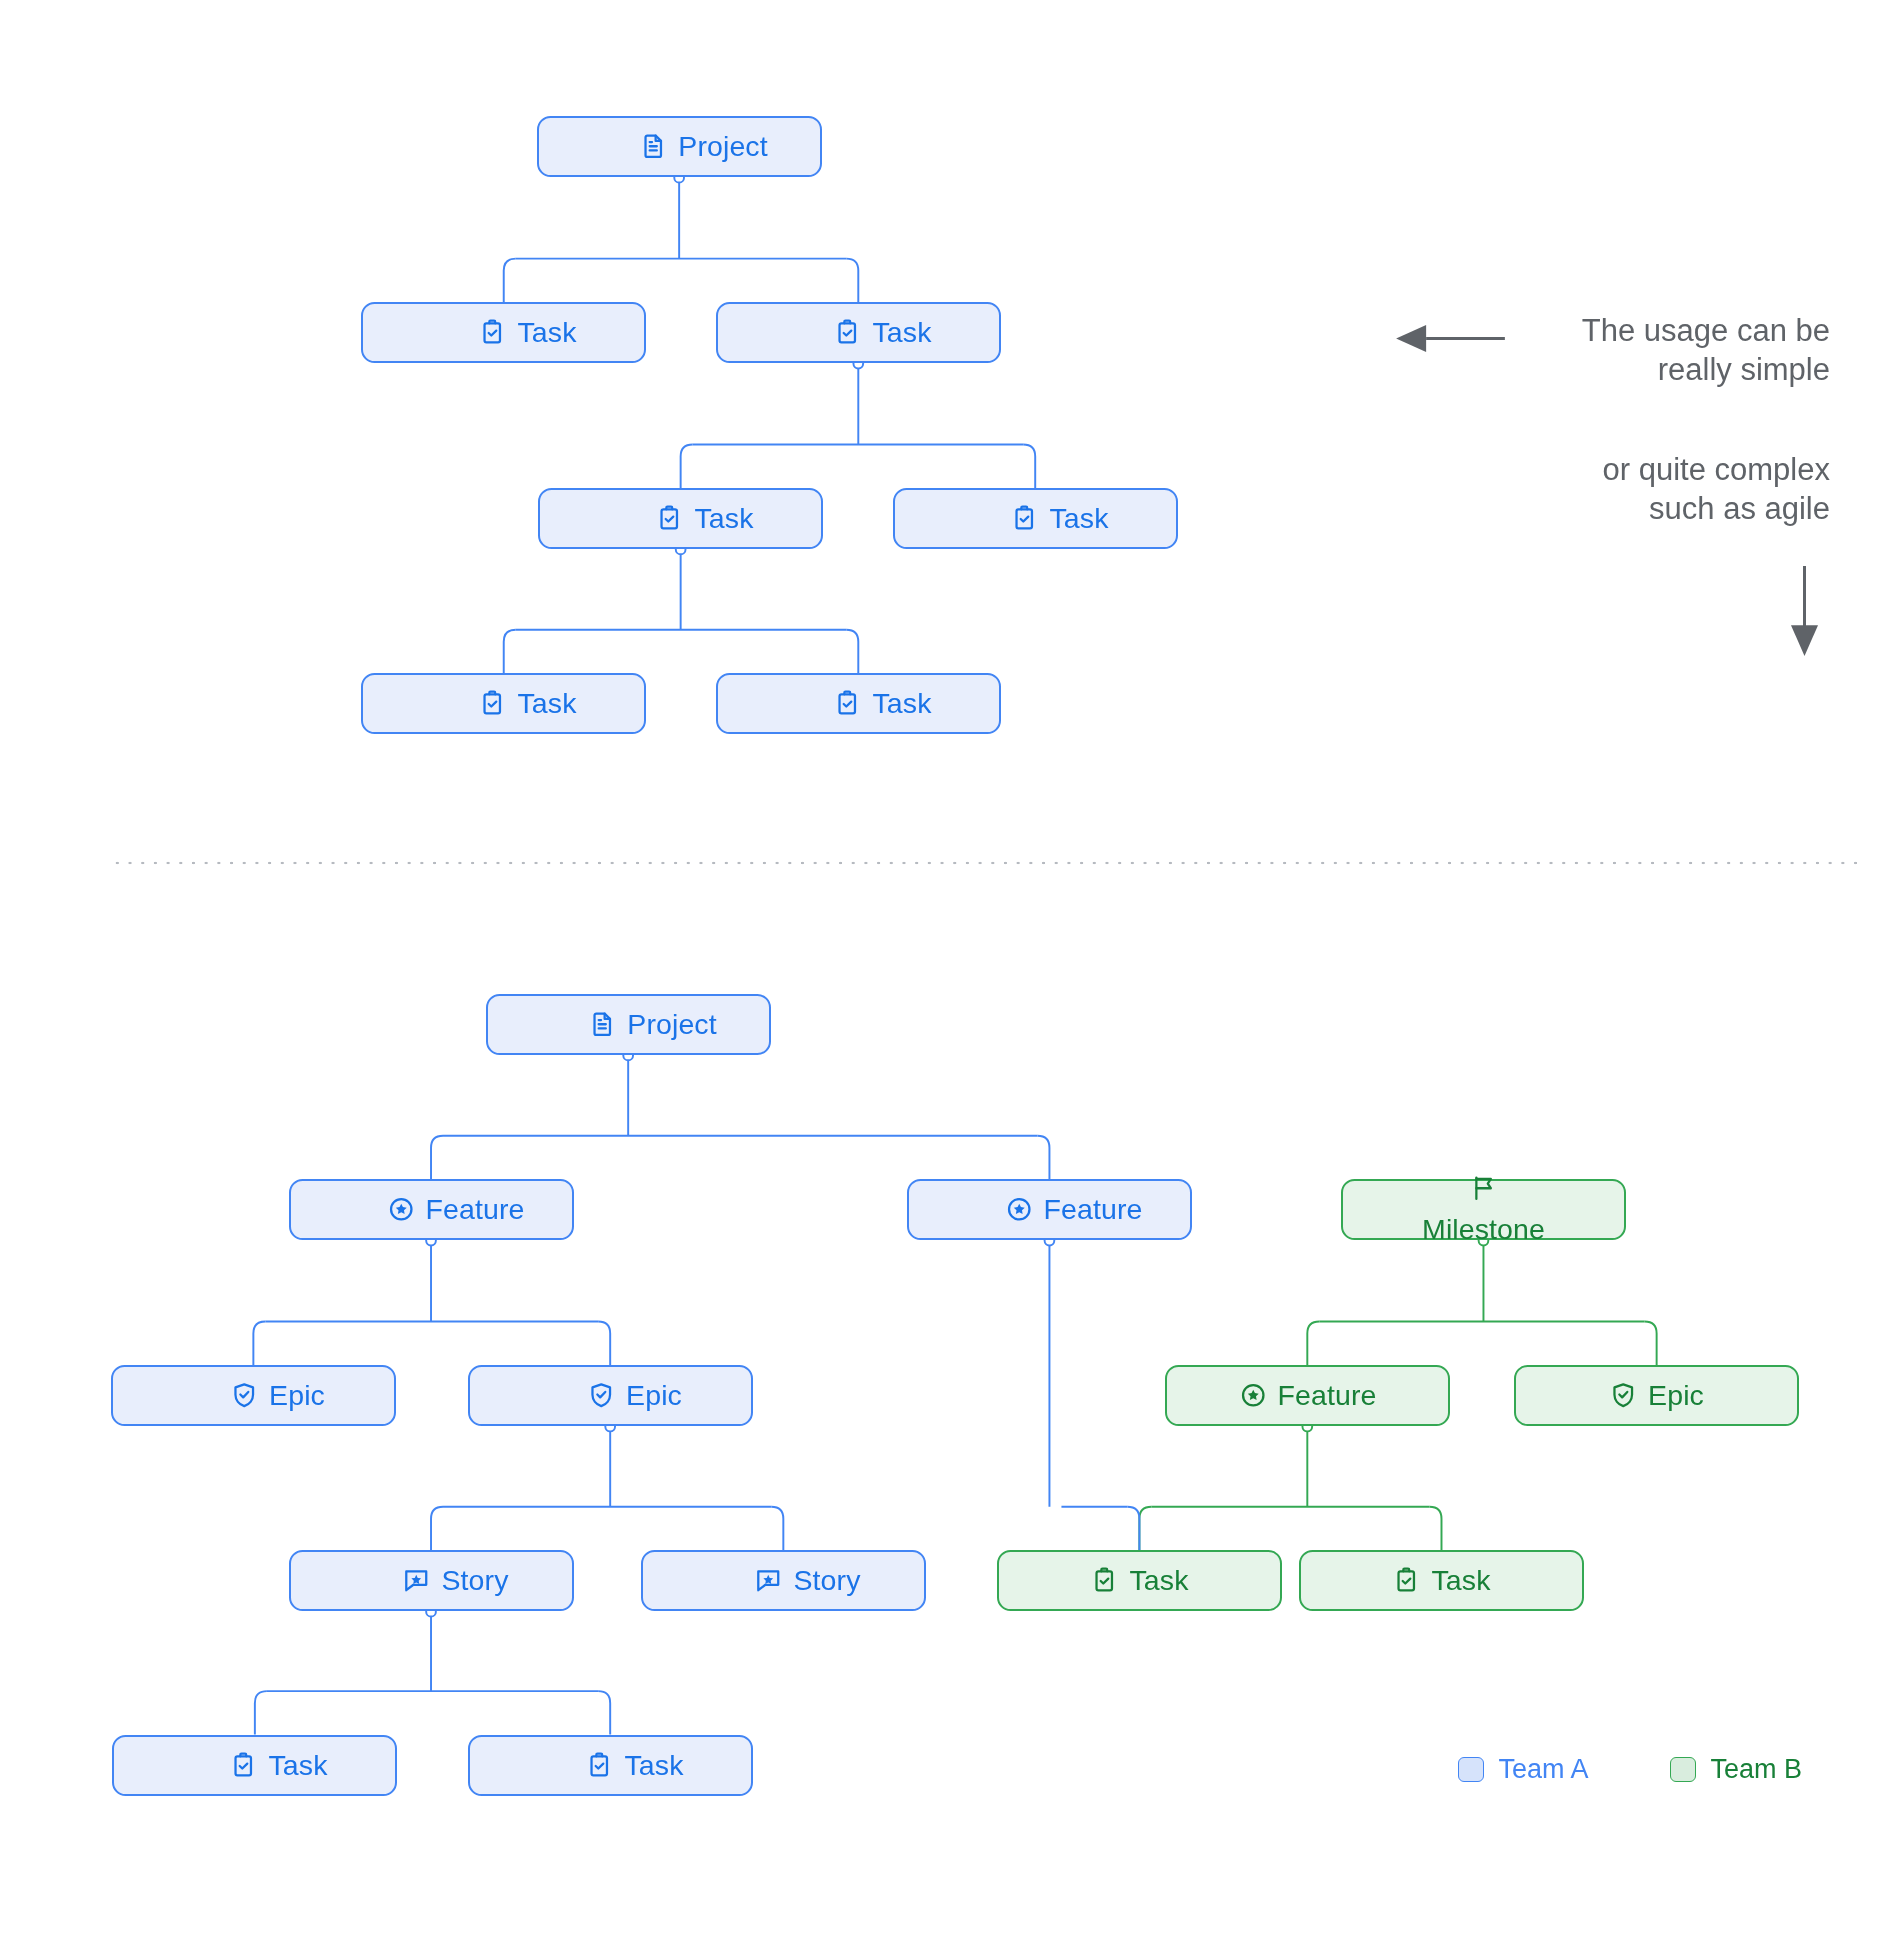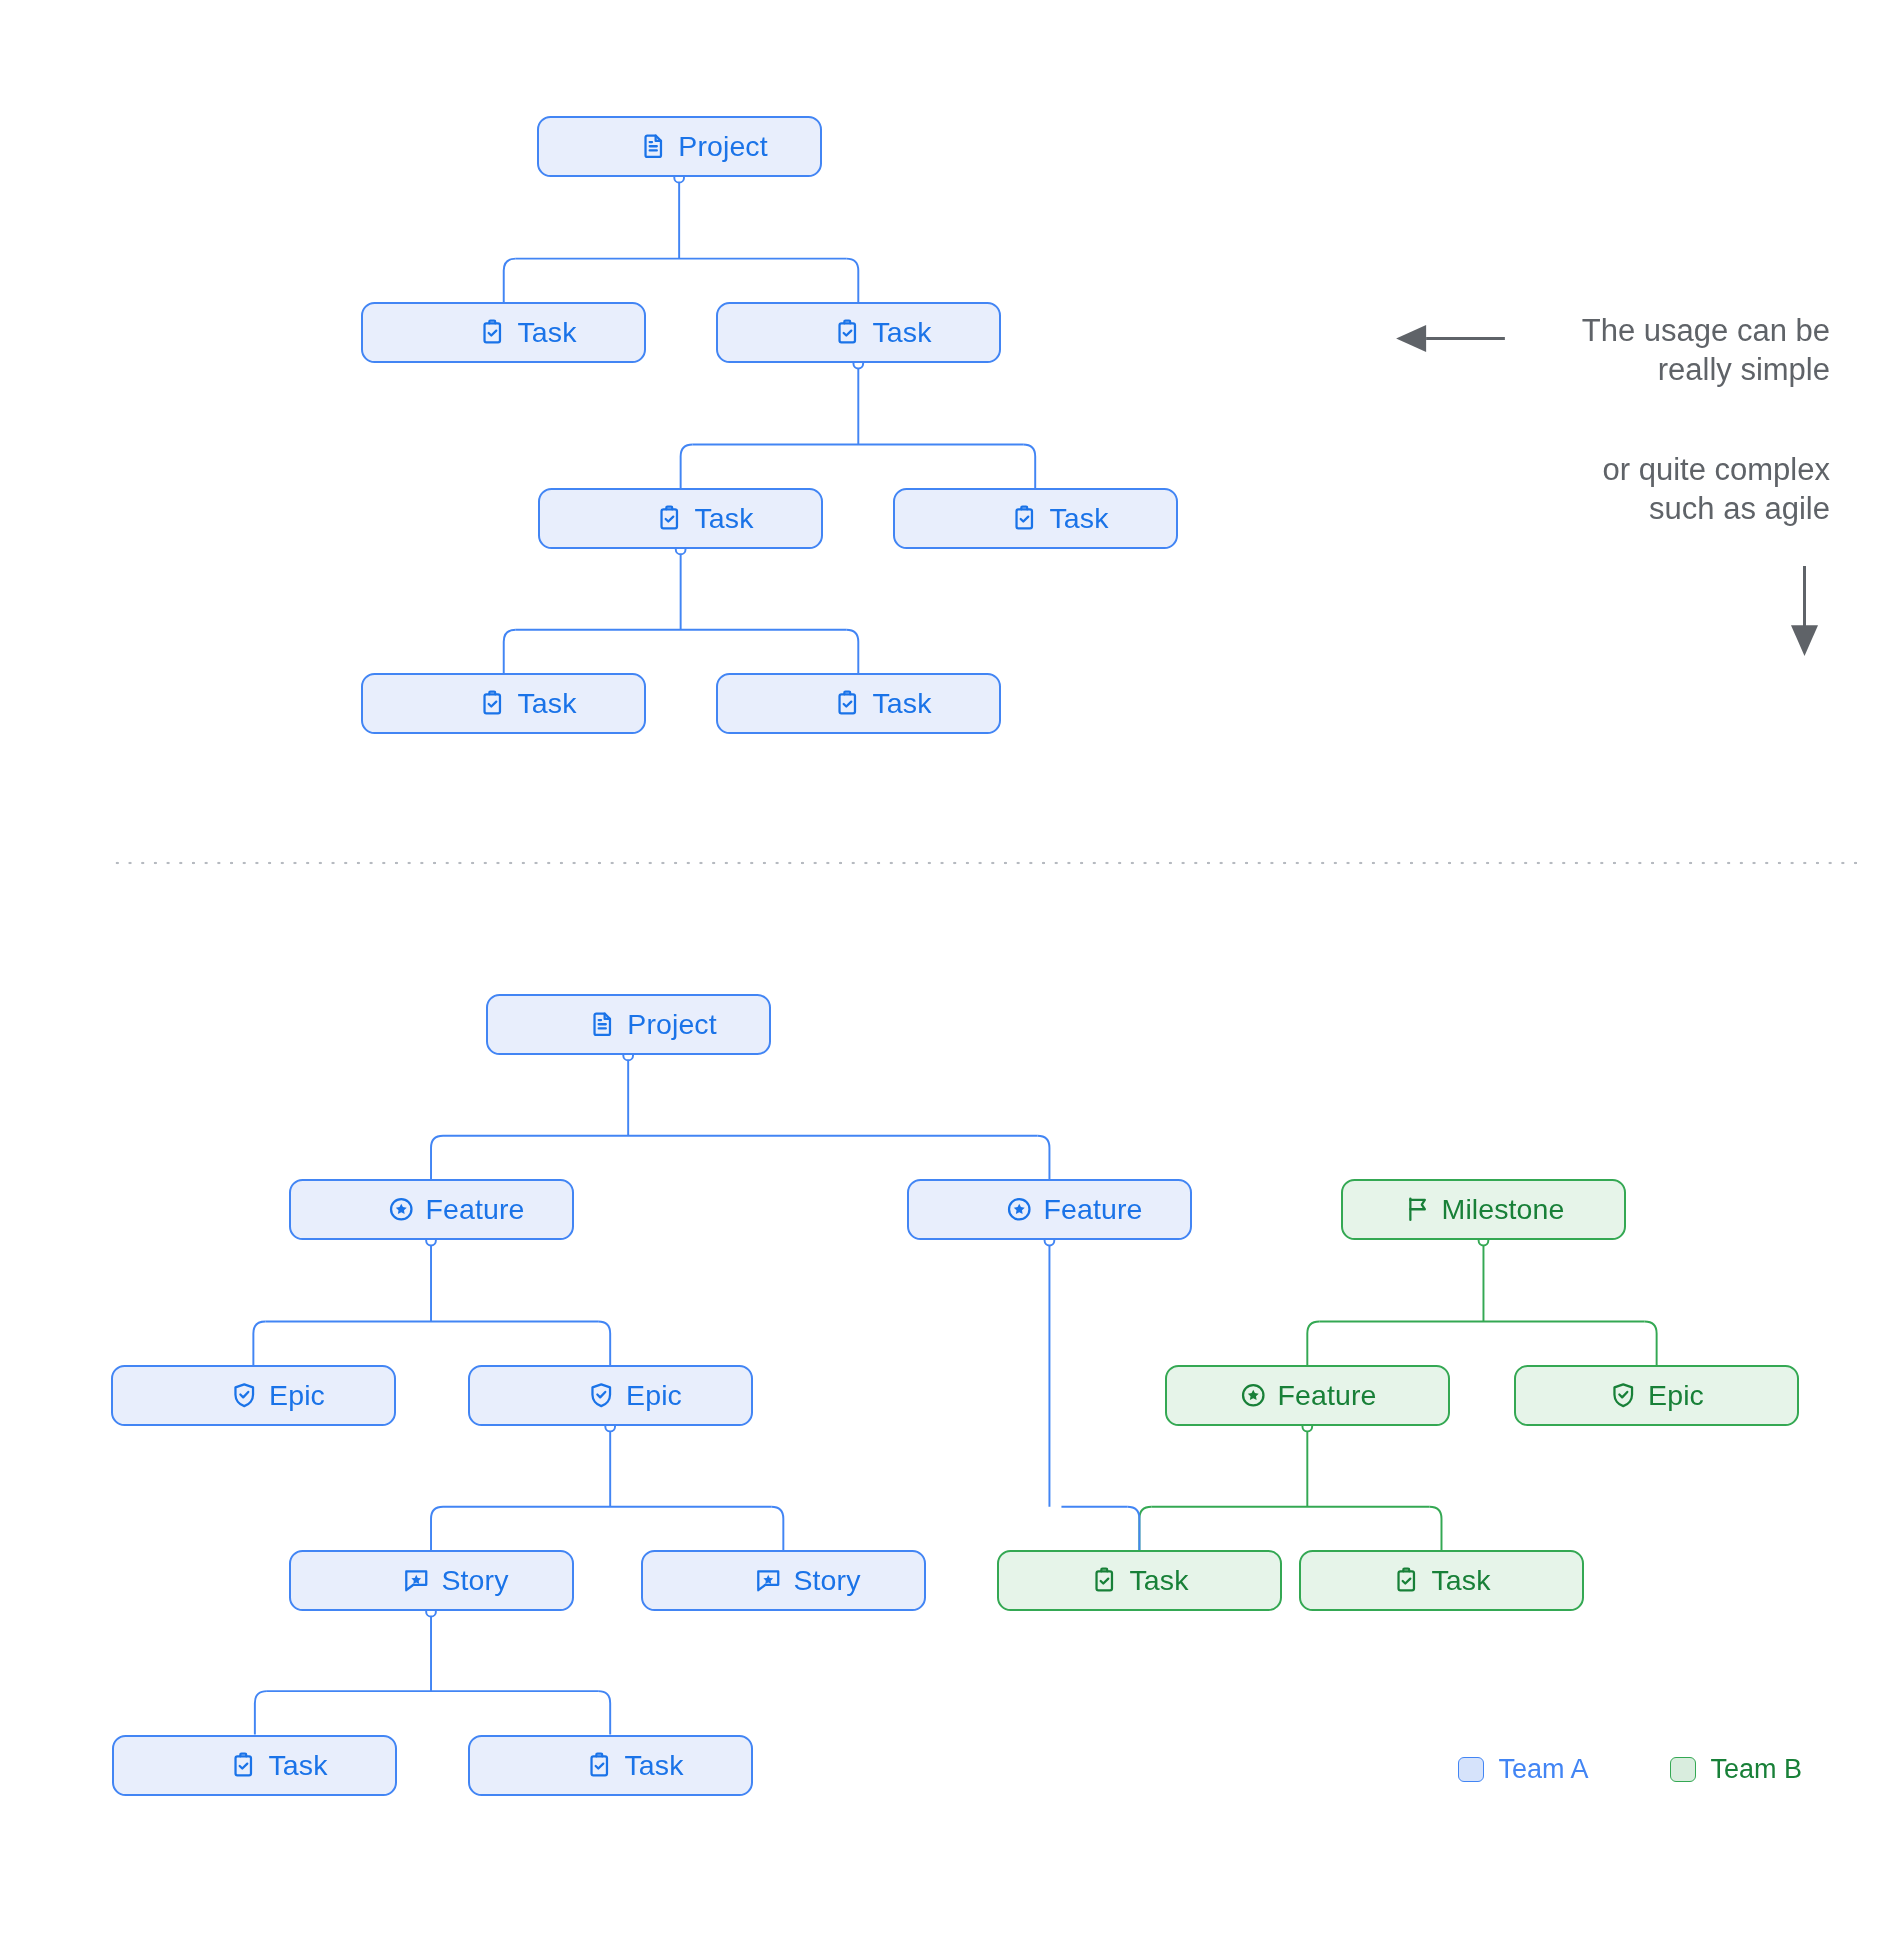--- a/index.html
+++ b/index.html
@@ -267,21 +267,21 @@
       </div>
       <div class="node team-a" style="left: 907px; top: 1179px; width: 285px; height: 61px;">
         <span class="ico">
           <svg viewBox="0 0 24 24" width="28.5" height="28.5" fill="none" stroke="#1a73e8" stroke-width="1.9" stroke-linecap="round" stroke-linejoin="round">
             <circle cx="12" cy="12" r="8.6"></circle>
         <path d="M12 7.3l1.4 2.9 3.2.47-2.3 2.25.55 3.18L12 14.6l-2.85 1.5.55-3.18-2.3-2.25 3.2-.47z" fill="#1a73e8" stroke="none"></path>
           </svg>
         </span>
         <span>Feature</span>
       </div>
-      <div class="node team-b" style="left: 1341px; top: 1179px; width: 285px; height: 61px;">
+      <div class="node team-b" style="left: 1341px; top: 1179px; width: 285px; height: 61px; flex-direction: column;">
         <span class="ico">
           <svg viewBox="0 0 24 24" width="28.5" height="28.5" fill="none" stroke="#188038" stroke-width="1.9" stroke-linecap="round" stroke-linejoin="round">
             <path d="M6.2 21V3"></path>
             <path d="M6.2 4.2h12.2l-2.6 3.9 2.6 3.9H6.2"></path>
           </svg>
         </span>
         <span>Milestone</span>
       </div>
       <div class="node team-a" style="left: 111px; top: 1365px; width: 285px; height: 61px;">
         <span class="ico">

